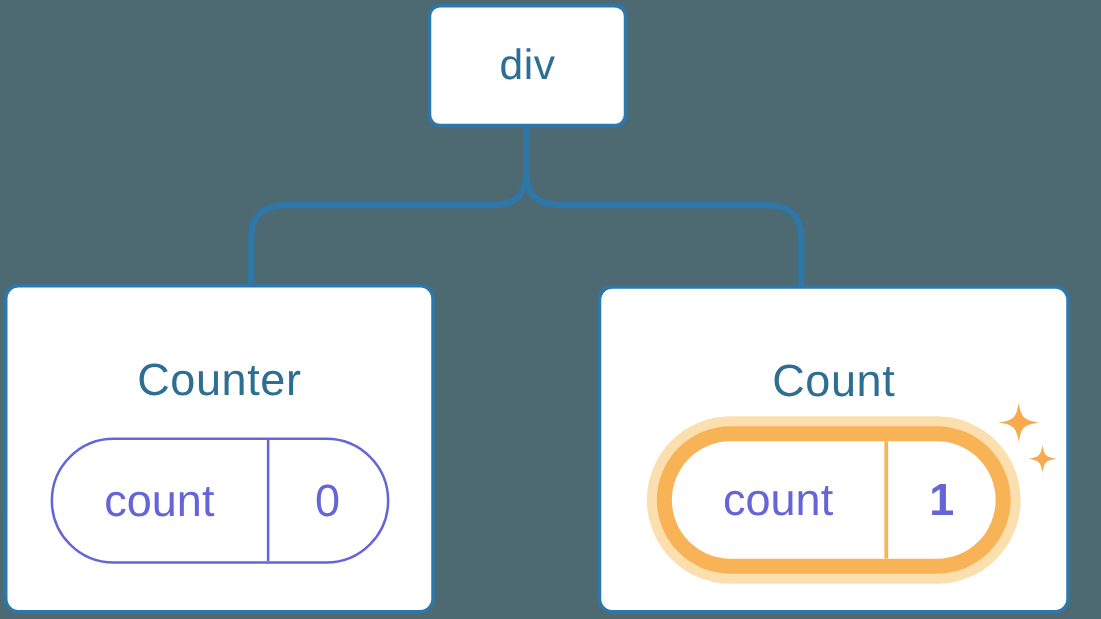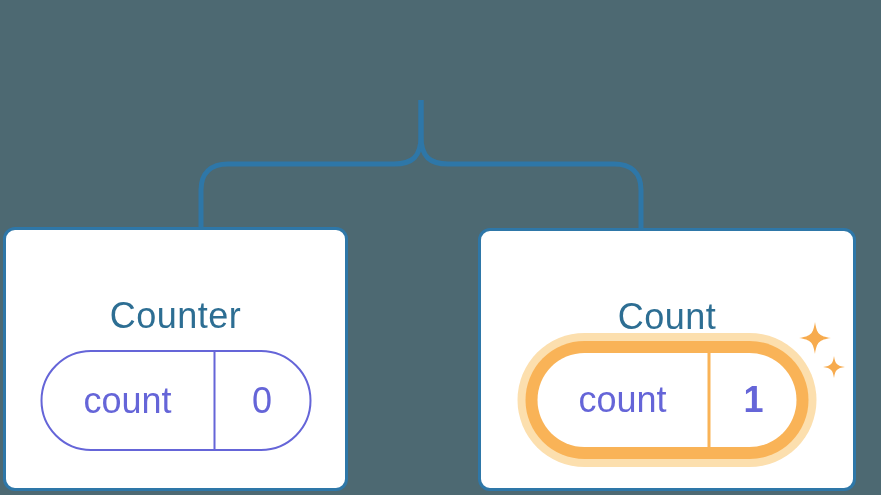--- a/index.html
+++ b/index.html
@@ -20,21 +20,21 @@
     font-size:34px;font-weight:500;color:var(--node-text);letter-spacing:.5px;
   }
   .card{
     position:absolute;background:var(--card-bg);
     border:3px solid var(--line-blue);border-radius:12px;
   }
   .card-counter{left:3px;top:227px;width:345px;height:264px;}
   .card-count{left:478px;top:228px;width:378px;height:263px;}
   .card-title{
     position:absolute;top:52px;left:0;width:100%;text-align:center;
-    font-size:36px;line-height:44px;font-weight:500;color:var(--node-text);letter-spacing:.5px;margin-top:12px;
+    font-size:36px;line-height:44px;font-weight:500;color:var(--node-text);letter-spacing:.5px;
   }
   
   .pill{
     position:absolute;top:120px;left:50%;transform:translateX(-50%);
     width:271px;height:101px;border:2px solid var(--state-purple);border-radius:60px;
     display:flex;overflow:hidden;background:var(--card-bg);
   }
   .pill-name{width:171px;display:flex;align-items:center;justify-content:center;
     font-size:36px;color:var(--state-purple);}
   .pill-value{flex:1;border-left:2px solid var(--state-purple);
@@ -62,20 +62,23 @@
 </head>
 <body>
 
 <div class="stage">
 
   <svg class="connectors" viewBox="0 0 881 495" xmlns="http://www.w3.org/2000/svg">
     <path d="M421,100 L421,136 C421,157 412,164 394,164 L228,164 C211,164 201,173 201,190 L201,229"></path>
     <path d="M421,100 L421,136 C421,157 430,164 448,164 L614,164 C631,164 641,173 641,190 L641,230"></path>
   </svg>
 
+  <div class="root-node">
+    <span>div</span>
+  </div>
 
   <div class="card card-counter">
     <div class="card-title">Counter</div>
     <div class="pill">
       <div class="pill-name">count</div>
       <div class="pill-value">0</div>
     </div>
   </div>
 
   <div class="card card-count">

